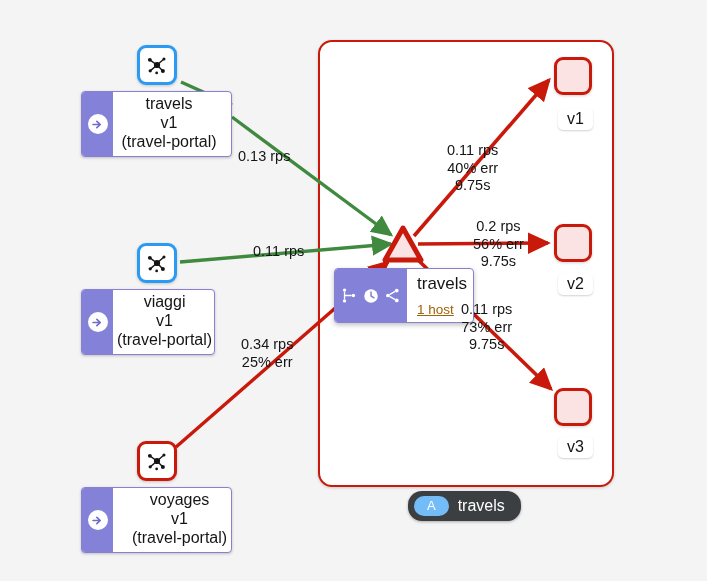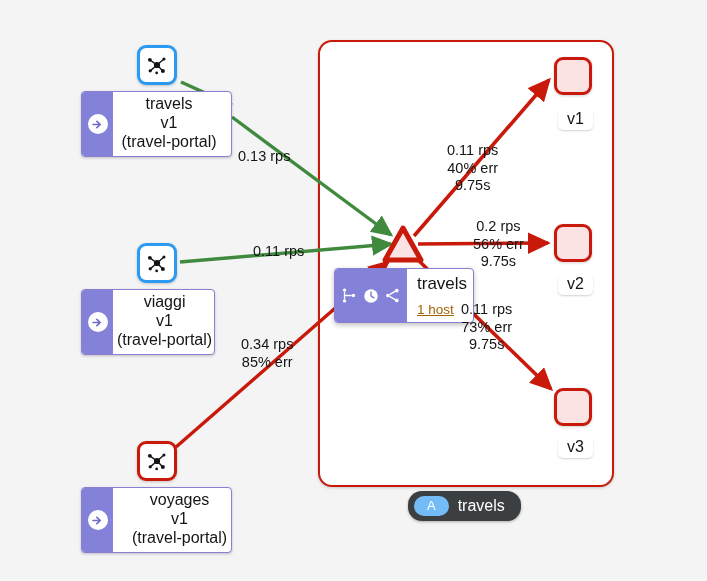--- a/index.html
+++ b/index.html
@@ -279,21 +279,21 @@
   <div class="edge-label" style="left:238px;top:148px;">
     <div>0.13 rps</div>
   </div>
 
   <div class="edge-label" style="left:253px;top:243px;">
     <div>0.11 rps</div>
   </div>
 
   <div class="edge-label" style="left:241px;top:336px;">
     <div>0.34 rps</div>
-    <div>85% err</div>
+    <div>25% err</div>
   </div>
 
   <div class="triangle-node" style="left:381px;top:224px;width:44px;height:42px;">
     <svg width="44" height="42" viewBox="0 0 44 42">
       <path d="M22 4 L40 36 L4 36 Z" fill="#fce3e3" stroke="#c9190b" stroke-width="5" stroke-linejoin="round"></path>
     </svg>
   </div>
 
   <div class="hover-card" style="left:334px;top:268px;width:140px;height:55px;">
     <div class="badges">

